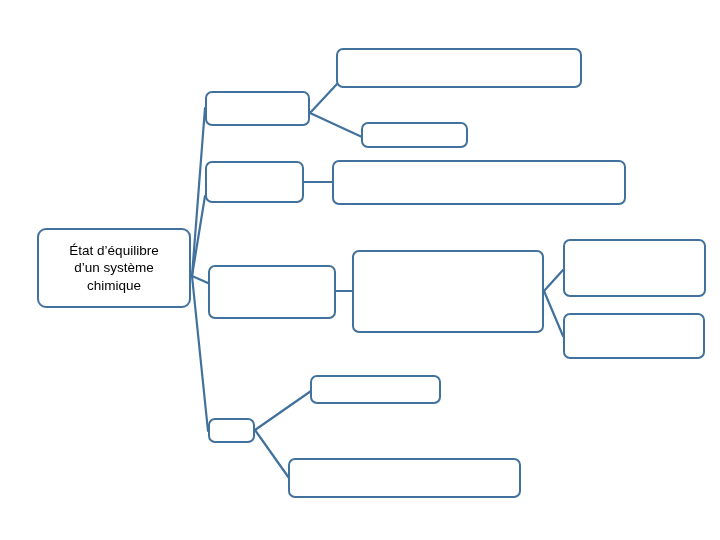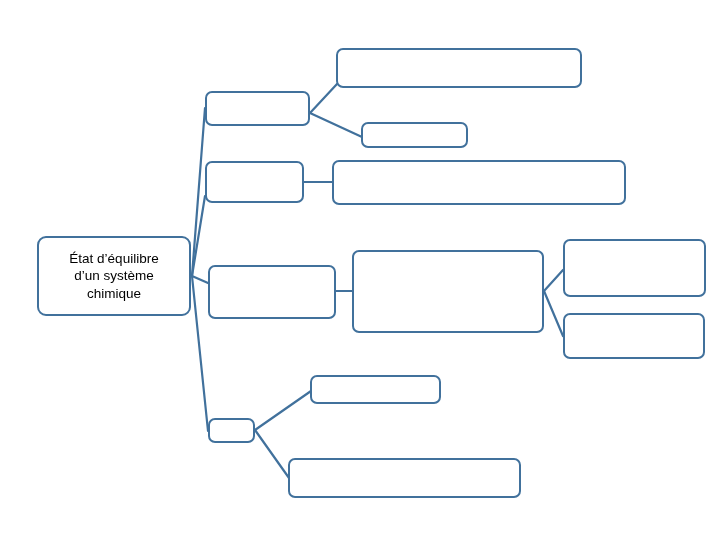--- a/index.html
+++ b/index.html
@@ -69,21 +69,21 @@
       <path d="M336,291 L352,291"></path>
 
       <path d="M544,291 L563,270"></path>
       <path d="M544,291 L563,336"></path>
 
       <path d="M255,430 L311,391"></path>
       <path d="M255,430 L289,478"></path>
     </g>
   </svg>
 
-  <div class="node root" style="left:37px; top:236px; width:154px; height:80px;">
+  <div class="node root" style="left:37px; top:228px; width:154px; height:80px;">
     <span class="label">État d’équilibre
 d’un système
 chimique</span>
   </div>
 
   <div class="node" style="left:336px; top:48px; width:246px; height:40px;">
     <span class="label"></span>
   </div>
 
   <div class="node" style="left:205px; top:91px; width:105px; height:35px;">

